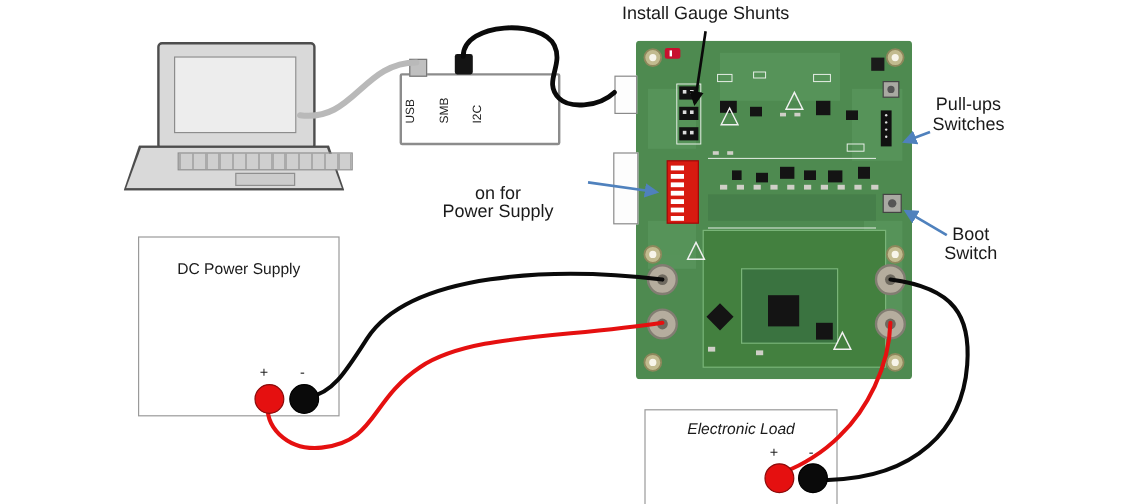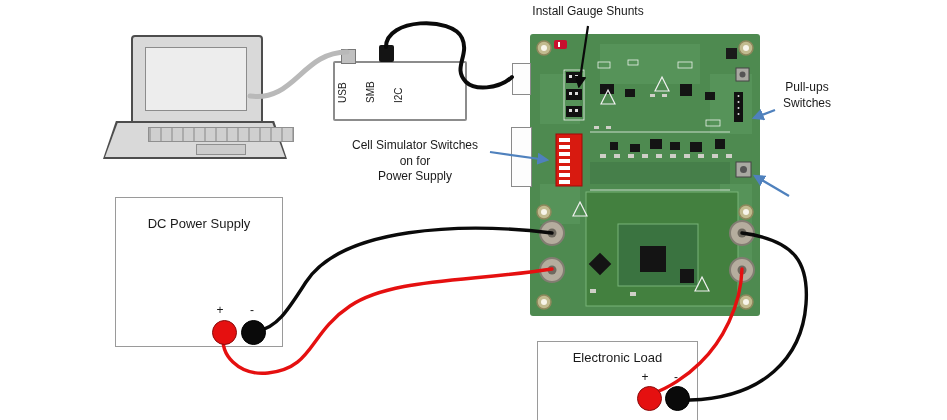--- a/index.html
+++ b/index.html
@@ -37,28 +37,28 @@
   
   .board{left:530px;top:34px;width:230px;height:282px;z-index:1;}
   .edge-conn-top{left:512px;top:63px;width:17px;height:30px;background:#fdfdfd;border:1.5px solid #8a8a8a;z-index:2;}
   .edge-conn-bottom{left:511px;top:127px;width:19px;height:58px;background:#fdfdfd;border:1.5px solid #8a8a8a;z-index:2;}
   
   .instr-box{background:#ffffff;border:1.5px solid #9a9a9a;z-index:1;}
   .dc-box{left:115px;top:197px;width:166px;height:148px;}
   .load-box{left:537px;top:341px;width:159px;height:79px;}
   .instr-title{width:100%;text-align:center;font-size:13px;}
   .dc-box .instr-title{padding-top:18px;}
-  .load-box .instr-title{padding-top:8px;}
+  .load-box .instr-title{padding-top:8px;font-style:italic;}
   
   .terminal{width:23px;height:23px;border-radius:50%;z-index:6;}
   .terminal-red{background:var(--terminal-red);border:1px solid #8a0b0b;}
   .terminal-black{background:var(--terminal-black);border:1px solid #000;}
   .polarity{font-size:12px;z-index:6;width:14px;text-align:center;}
   
-  .note{font-size:12px;text-align:center;z-index:7;line-height:15.5px;}
+  .note{font-size:15px;text-align:center;z-index:7;line-height:15.5px;}
   .note-gauge{left:513px;top:4px;width:150px;}
   .note-pullups{left:772px;top:80px;width:70px;}
   .note-boot{left:780px;top:188px;width:58px;}
   .note-cellsim{left:330px;top:138px;width:170px;}
   
   #wire-layer{position:absolute;left:0;top:0;width:947px;height:420px;z-index:5;pointer-events:none;}
 </style>
 </head>
 <body>
 
@@ -287,19 +287,23 @@
   <div class="abs terminal terminal-red" style="left:637px;top:386px;"></div>
   <div class="abs terminal terminal-black" style="left:665px;top:386px;"></div>
   <div class="abs polarity" style="left:638px;top:370px;">+</div>
   <div class="abs polarity" style="left:669px;top:370px;">-</div>
 
   <div class="abs note note-gauge">Install Gauge Shunts</div>
   <div class="abs note note-pullups">
     <span>Pull-ups</span><br>
     <span>Switches</span>
   </div>
+  <div class="abs note note-boot">
+    <span>Boot</span><br>
+    <span>Switch</span>
+  </div>
   <div class="abs note note-cellsim">
-    <span>Cell Simulator Switches</span><br>
+    <br>
     <span>on for</span><br>
     <span>Power Supply</span>
   </div>
 
 </div>
 
 </body></html>

